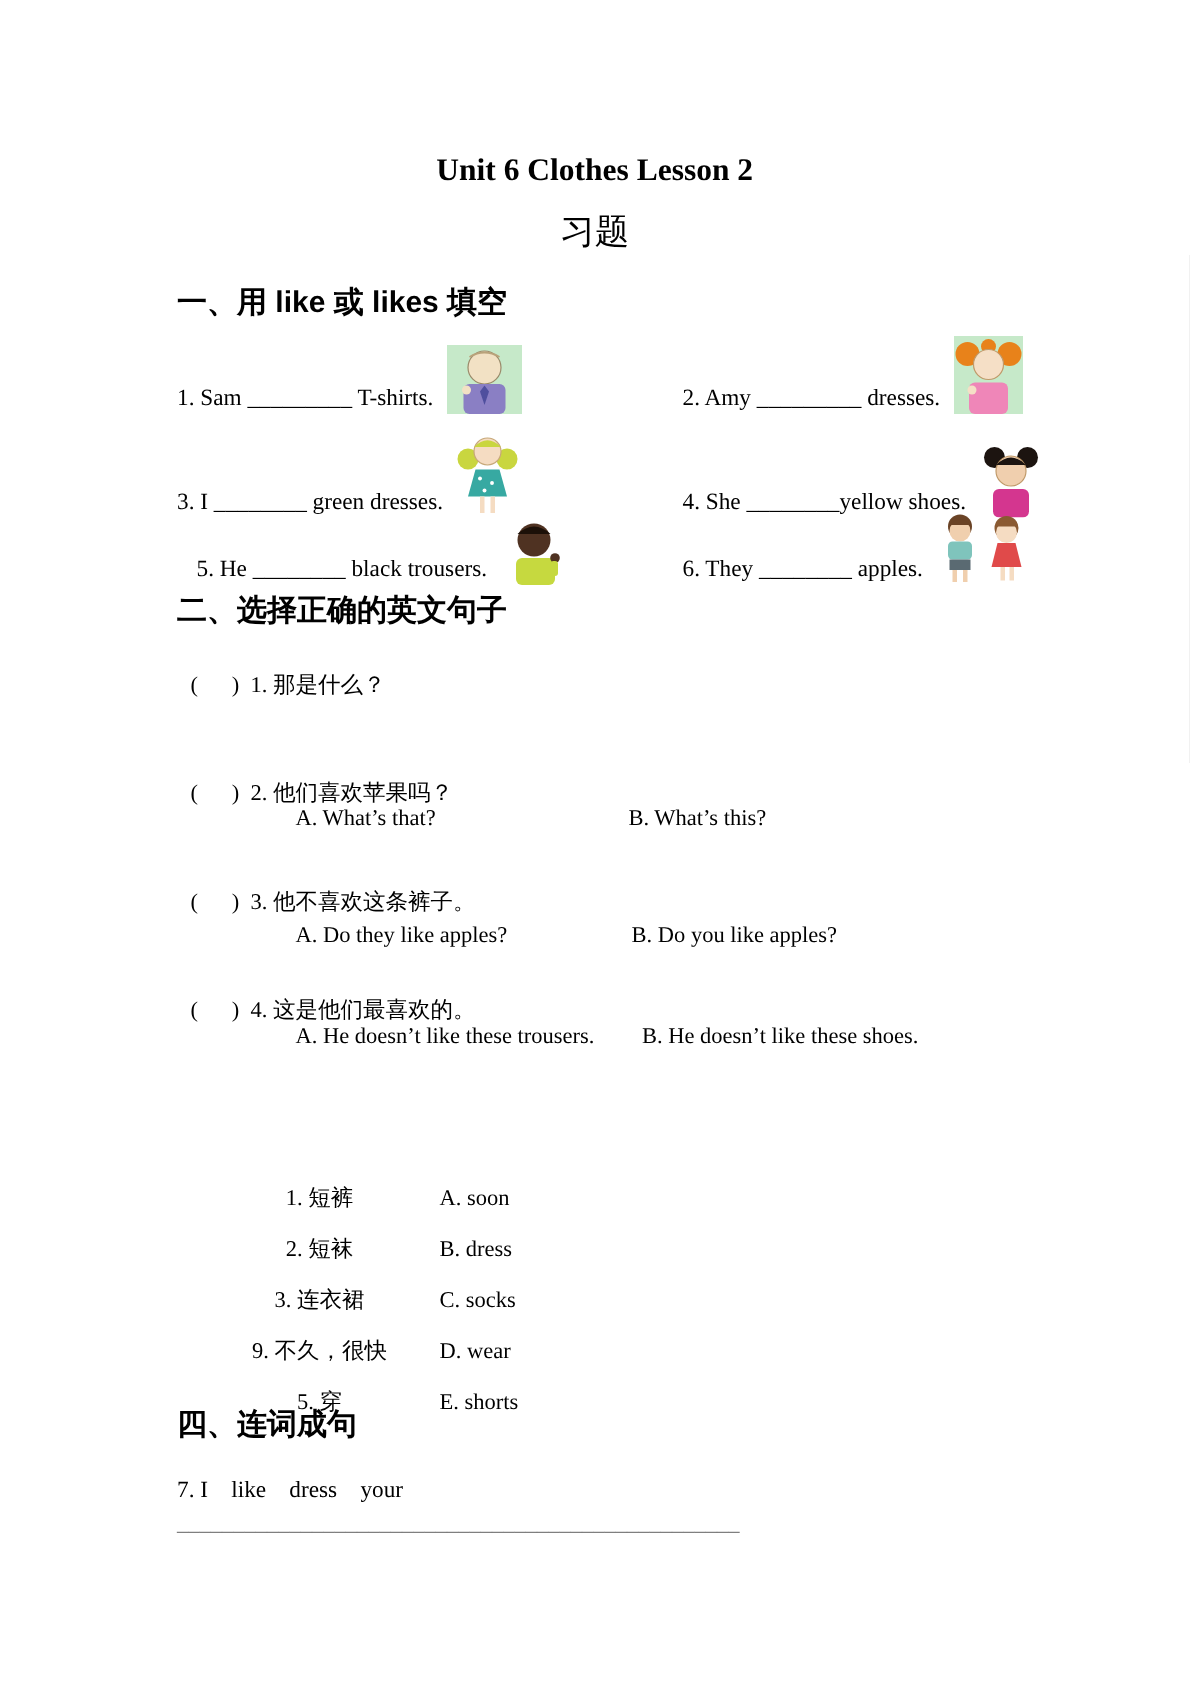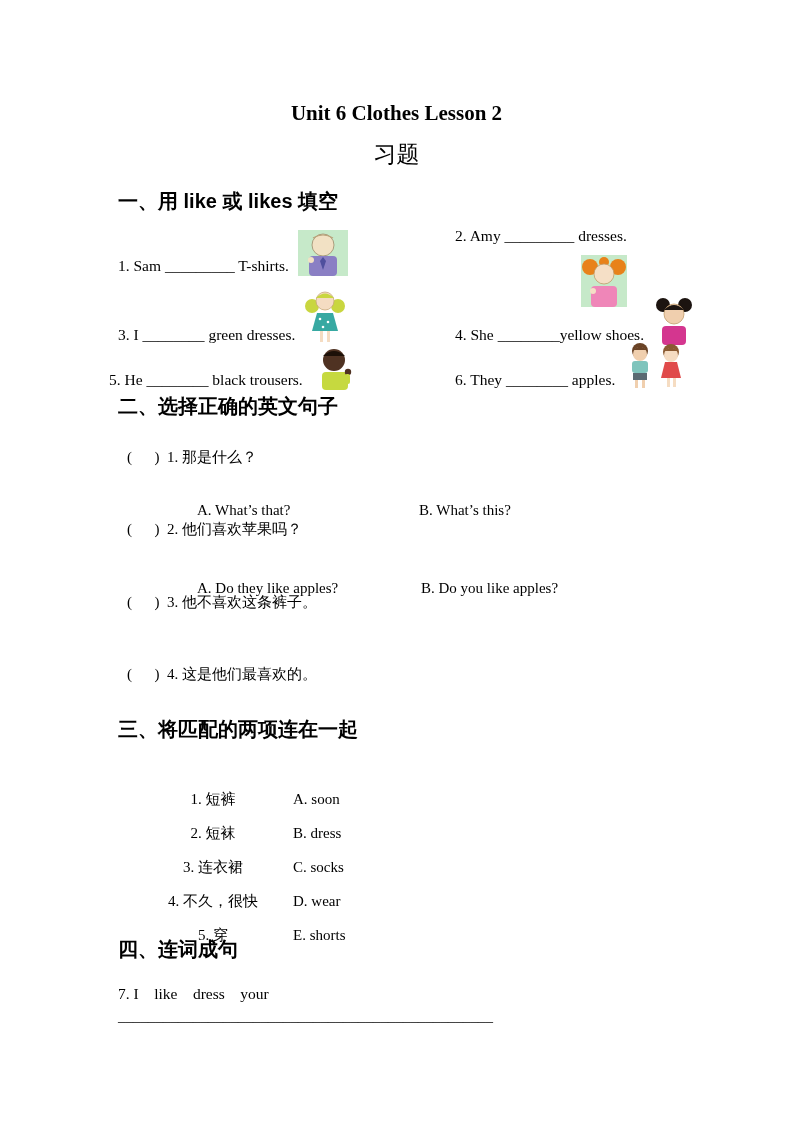--- a/index.html
+++ b/index.html
@@ -20,26 +20,26 @@
   }
   .sec-heading{
     left:118px; font-size:20px; font-weight:bold;
     font-family:"Liberation Sans", sans-serif; white-space:pre;
   }
   .fill-cell{display:flex; align-items:flex-end; gap:9px;}
   .qtext{font-size:15.5px; line-height:20px; white-space:pre;}
   .pic{display:block; flex:0 0 auto;}
   .stem{left:127px; font-size:15px; line-height:20px; white-space:pre;}
   .optrow{left:182px; font-size:15px; line-height:20px; white-space:pre;}
-  .opt-a{display:inline-block; white-space:pre;}
+  .opt-a{display:inline-block; white-space:pre;margin-top:36px;}
   .aw1{width:222px;} .aw2{width:224px;} .aw3{width:231px;} .aw4{width:243px;}
   .pair-row{left:118px; font-size:15px; line-height:20px; white-space:pre;}
   .pair-left{display:inline-block; width:160px; white-space:pre;text-align:center;}
   .prompt{left:118px; font-size:15.5px; line-height:20px; white-space:pre;}
-  .answer-line{left:118px; font-size:15px; line-height:20px; color:#000000; letter-spacing:0; white-space:pre;}
+  .answer-line{left:118px; font-size:15px; line-height:20px; color:#737373; letter-spacing:0; white-space:pre;}
 </style>
 </head>
 <body>
 
 <div class="page">
 
   <div class="abs page-title">Unit 6 Clothes Lesson 2</div>
   <div class="abs subtitle">习题</div>
 
   <div class="abs sec-heading" style="top:188px;">一、用 like 或 likes 填空</div>
@@ -49,21 +49,21 @@
     <svg class="pic" width="50" height="46" viewBox="0 0 50 46">
       <rect x="0" y="0" width="50" height="46" fill="#c6e9c9"></rect>
       <circle cx="25" cy="15" r="11" fill="#f2e1c4" stroke="#9a8a6a" stroke-width="0.8"></circle>
       <path d="M15 8 Q25 2 35 8" fill="none" stroke="#b9a27a" stroke-width="1.2"></path>
       <rect x="11" y="26" width="28" height="20" rx="4" fill="#8a7fc4"></rect>
       <polygon points="25,27 28,31 25,40 22,31" fill="#4f4f9e"></polygon>
       <circle cx="13" cy="30" r="3" fill="#f2e1c4"></circle>
     </svg>
   </div>
 
-  <div class="abs fill-cell" style="left:455px; top:226px; height:50px;flex-direction:column;">
+  <div class="abs fill-cell" style="left:455px; top:226px; height:50px;">
     <span class="qtext">2. Amy _________ dresses.</span>
     <svg class="pic" width="46" height="52" viewBox="0 0 46 52">
       <rect x="0" y="0" width="46" height="52" fill="#c6e9c9"></rect>
       <circle cx="9" cy="12" r="8" fill="#e8821a"></circle>
       <circle cx="37" cy="12" r="8" fill="#e8821a"></circle>
       <circle cx="23" cy="7" r="5" fill="#e8821a"></circle>
       <circle cx="23" cy="19" r="10" fill="#f5dfc6" stroke="#c09a6a" stroke-width="0.8"></circle>
       <rect x="10" y="31" width="26" height="21" rx="4" fill="#ef86b8"></rect>
       <circle cx="12" cy="36" r="3" fill="#f5dfc6"></circle>
     </svg>
@@ -89,21 +89,21 @@
     <span class="qtext">4. She ________yellow shoes.</span>
     <svg class="pic" width="42" height="49" viewBox="0 0 42 49">
       <circle cx="10" cy="9" r="7" fill="#1c1410"></circle>
       <circle cx="32" cy="9" r="7" fill="#1c1410"></circle>
       <circle cx="21" cy="18" r="10" fill="#f0cfae" stroke="#c09a6a" stroke-width="0.8"></circle>
       <path d="M11 14 Q21 4 31 14" fill="#1c1410"></path>
       <rect x="9" y="30" width="24" height="19" rx="4" fill="#d4368f"></rect>
     </svg>
   </div>
 
-  <div class="abs fill-cell" style="left:109px; top:346px; height:44px;">
+  <div class="abs fill-cell" style="left:131px; top:346px; height:44px;">
     <span class="qtext">5. He ________ black trousers.</span>
     <svg class="pic" width="48" height="44" viewBox="0 0 48 44">
       <circle cx="22" cy="14" r="11" fill="#4f3222"></circle>
       <path d="M11 10 Q22 0 33 10" fill="#1c1008"></path>
       <rect x="10" y="26" width="26" height="18" rx="4" fill="#c6d93f"></rect>
       <circle cx="36" cy="26" r="3.2" fill="#4f3222"></circle>
       <rect x="33" y="28" width="5" height="10" rx="2" fill="#c6d93f"></rect>
     </svg>
   </div>
 
@@ -132,36 +132,38 @@
   <div class="abs optrow" style="top:480px;">
     <span class="opt-a aw1">A. What’s that?</span><span>B. What’s this?</span>
   </div>
 
   <div class="abs stem" style="top:519px;text-align:right;">(      )  2. 他们喜欢苹果吗？</div>
   <div class="abs optrow" style="top:558px;">
     <span class="opt-a aw2">A. Do they like apples?</span><span>B. Do you like apples?</span>
   </div>
 
   <div class="abs stem" style="top:592px;">(      )  3. 他不喜欢这条裤子。</div>
+  <div class="abs optrow" style="top:625px;">
+    <span class="opt-a aw3">A. He doesn’t like these trousers.</span><span>B. He doesn’t like these shoes.</span>
+  </div>
 
   <div class="abs stem" style="top:664px;">(      )  4. 这是他们最喜欢的。</div>
 
-  <div class="abs sec-heading" style="top:716px;">三、将匹配的两项连在一起</div>
 
   <div class="abs pair-row" style="top:769px;">
     <span class="pair-left">1. 短裤</span><span>A. soon</span>
   </div>
   <div class="abs pair-row" style="top:803px;">
     <span class="pair-left">2. 短袜</span><span>B. dress</span>
   </div>
   <div class="abs pair-row" style="top:837px;">
     <span class="pair-left">3. 连衣裙</span><span>C. socks</span>
   </div>
   <div class="abs pair-row" style="top:871px;">
-    <span class="pair-left">4. 不久，很快</span><span>D. wear</span>
+    <span class="pair-left">9. 不久，很快</span><span>D. wear</span>
   </div>
   <div class="abs pair-row" style="top:905px;">
     <span class="pair-left">5. 穿</span><span>E. shorts</span>
   </div>
 
   <div class="abs sec-heading" style="top:936px;">四、连词成句</div>
   <div class="abs prompt" style="top:984px;">7. I    like    dress    your</div>
   <div class="abs answer-line" style="top:1006px;">__________________________________________________</div>
 
 </div>

